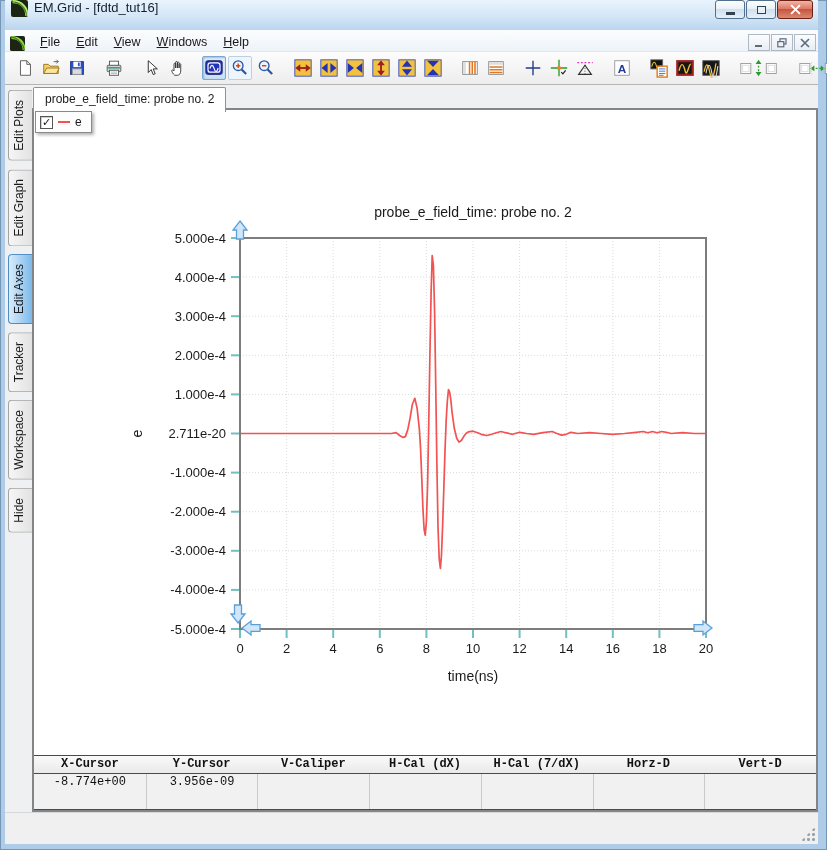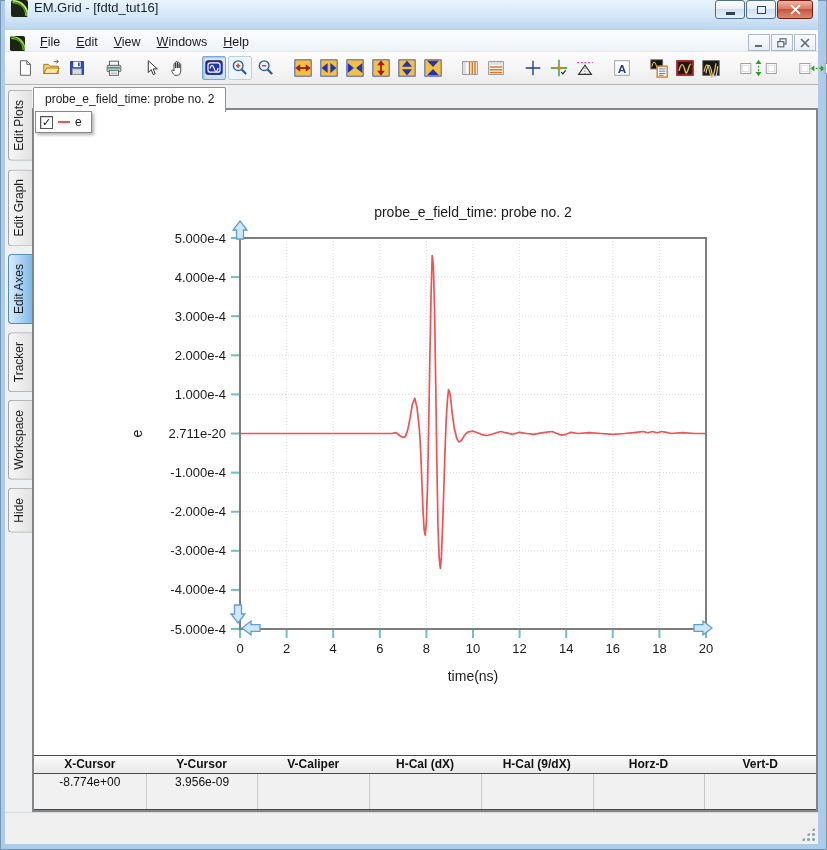--- a/index.html
+++ b/index.html
@@ -106,21 +106,21 @@
     width:13px; height:13px; background:#fff; border:1px solid #555;
     box-shadow:inset 1px 1px 0 #cfcfcf;
     font-size:11px; line-height:11px; text-align:center; color:#111;
   }
   .legend-line{ width:12px; height:2px; background:#f25252; }
   .legend-label{ font-size:12px; color:#1a1a1a; }
   
   .chart-svg{ position:absolute; left:58px; top:77px; }
   
   .status-table{ position:absolute; left:0; right:0; bottom:0; }
-  .status-head, .status-vals{ display:grid; grid-template-columns:repeat(7,1fr); }
+  .status-head, .status-vals{ display:grid; grid-template-columns:repeat(7,1fr);font-family:Liberation Mono, monospace; }
   .status-head{
     background:linear-gradient(180deg,#fafafa,#e9e9e9);
     border-top:1px solid #4a4a4a; border-bottom:1px solid #4a4a4a;
   }
   .status-head div{ font-size:12px; font-weight:bold; color:#111; text-align:center; padding:1px 0 2px; }
   .status-vals{ background:#f1f1f1; border-bottom:1px solid #4a4a4a; }
   .status-vals div{ font-size:12px; color:#111; text-align:center; padding:1px 0 20px; border-left:1px solid #c9c9c9; }
   .status-vals div:first-child{ border-left:none; }
   
   .bottom-strip{ height:32px; background:#f0f0f0; border-top:1px solid #d8d8d8; position:relative; }
@@ -499,21 +499,21 @@
             <polygon points="150,441 159,434 159,437.6 168,437.6 168,444.4 159,444.4 159,448" fill="#cfe7f9" stroke="#5c9fd8" stroke-width="1.3"></polygon>
             <polygon points="620,441 611,434 611,437.6 602,437.6 602,444.4 611,444.4 611,448" fill="#cfe7f9" stroke="#5c9fd8" stroke-width="1.3"></polygon>
           </svg>
 
         <div class="status-table">
           <div class="status-head" id="status-head">
               <div>X-Cursor</div>
               <div>Y-Cursor</div>
               <div>V-Caliper</div>
               <div>H-Cal (dX)</div>
-              <div>H-Cal (9/dX)</div>
+              <div>H-Cal (7/dX)</div>
               <div>Horz-D</div>
               <div>Vert-D</div>
             </div>
           <div class="status-vals" id="status-vals">
               <div>-8.774e+00</div>
               <div>3.956e-09</div>
               <div>&nbsp;</div>
               <div>&nbsp;</div>
               <div>&nbsp;</div>
               <div>&nbsp;</div>

